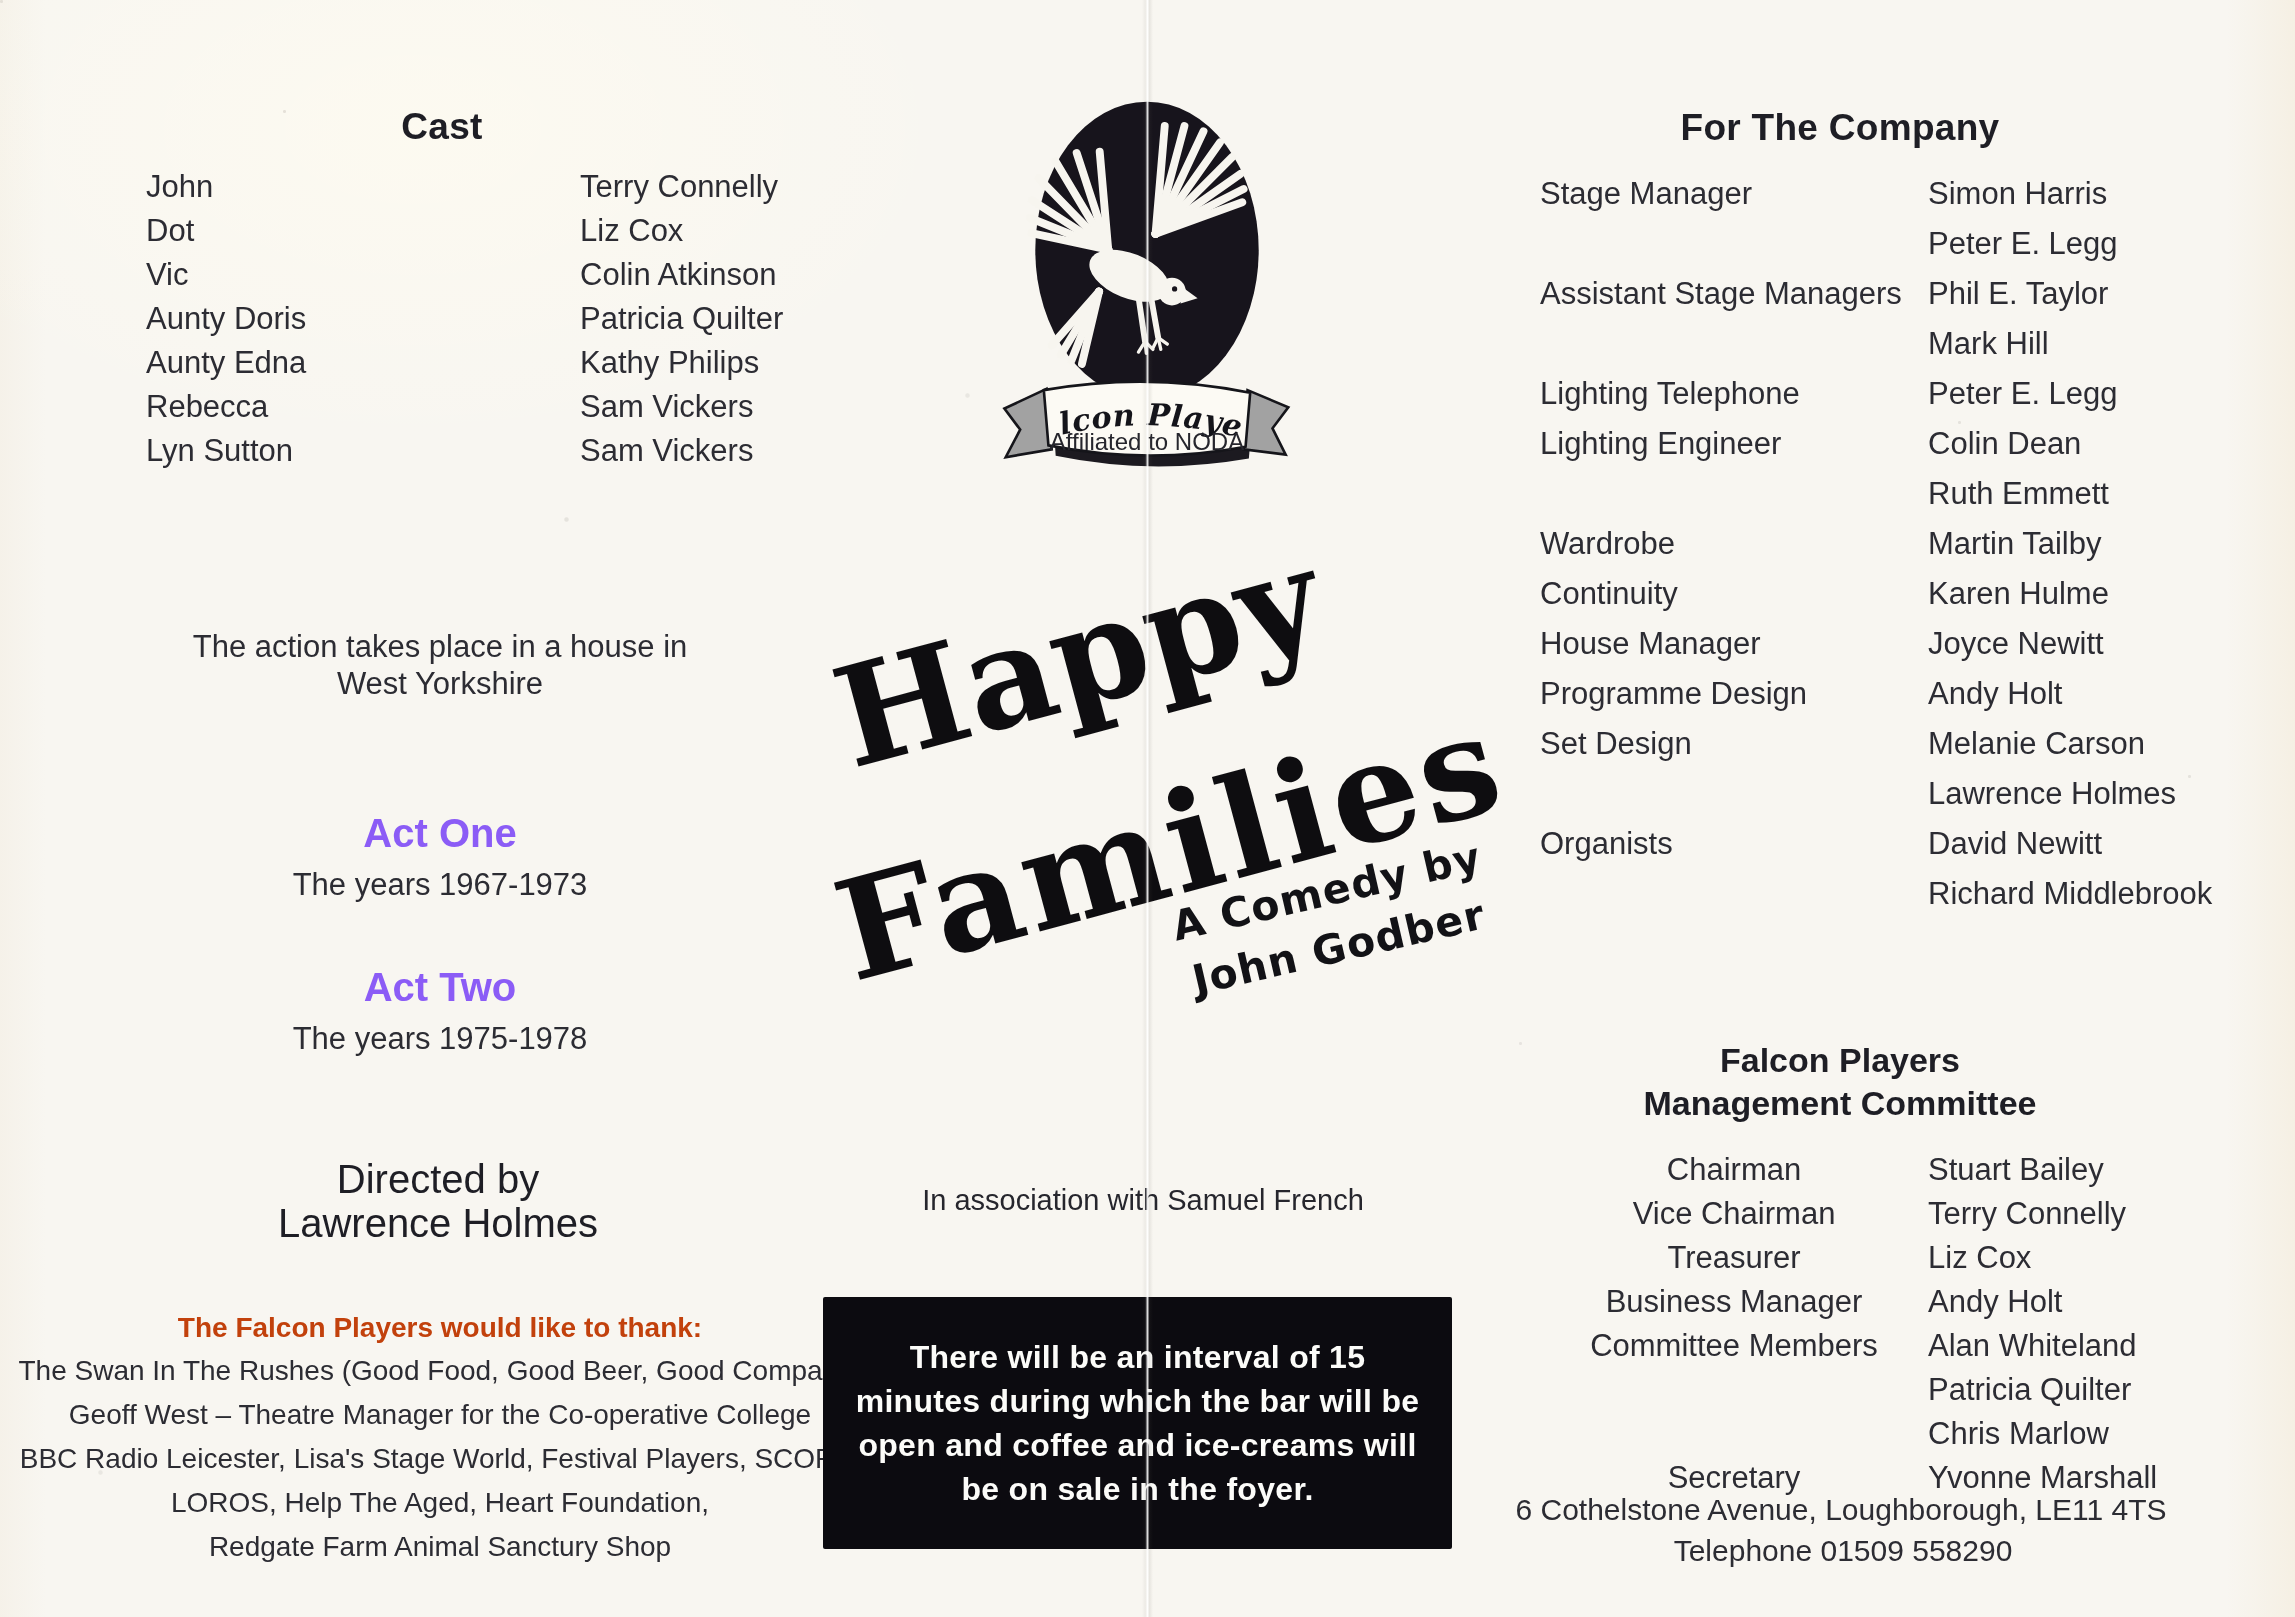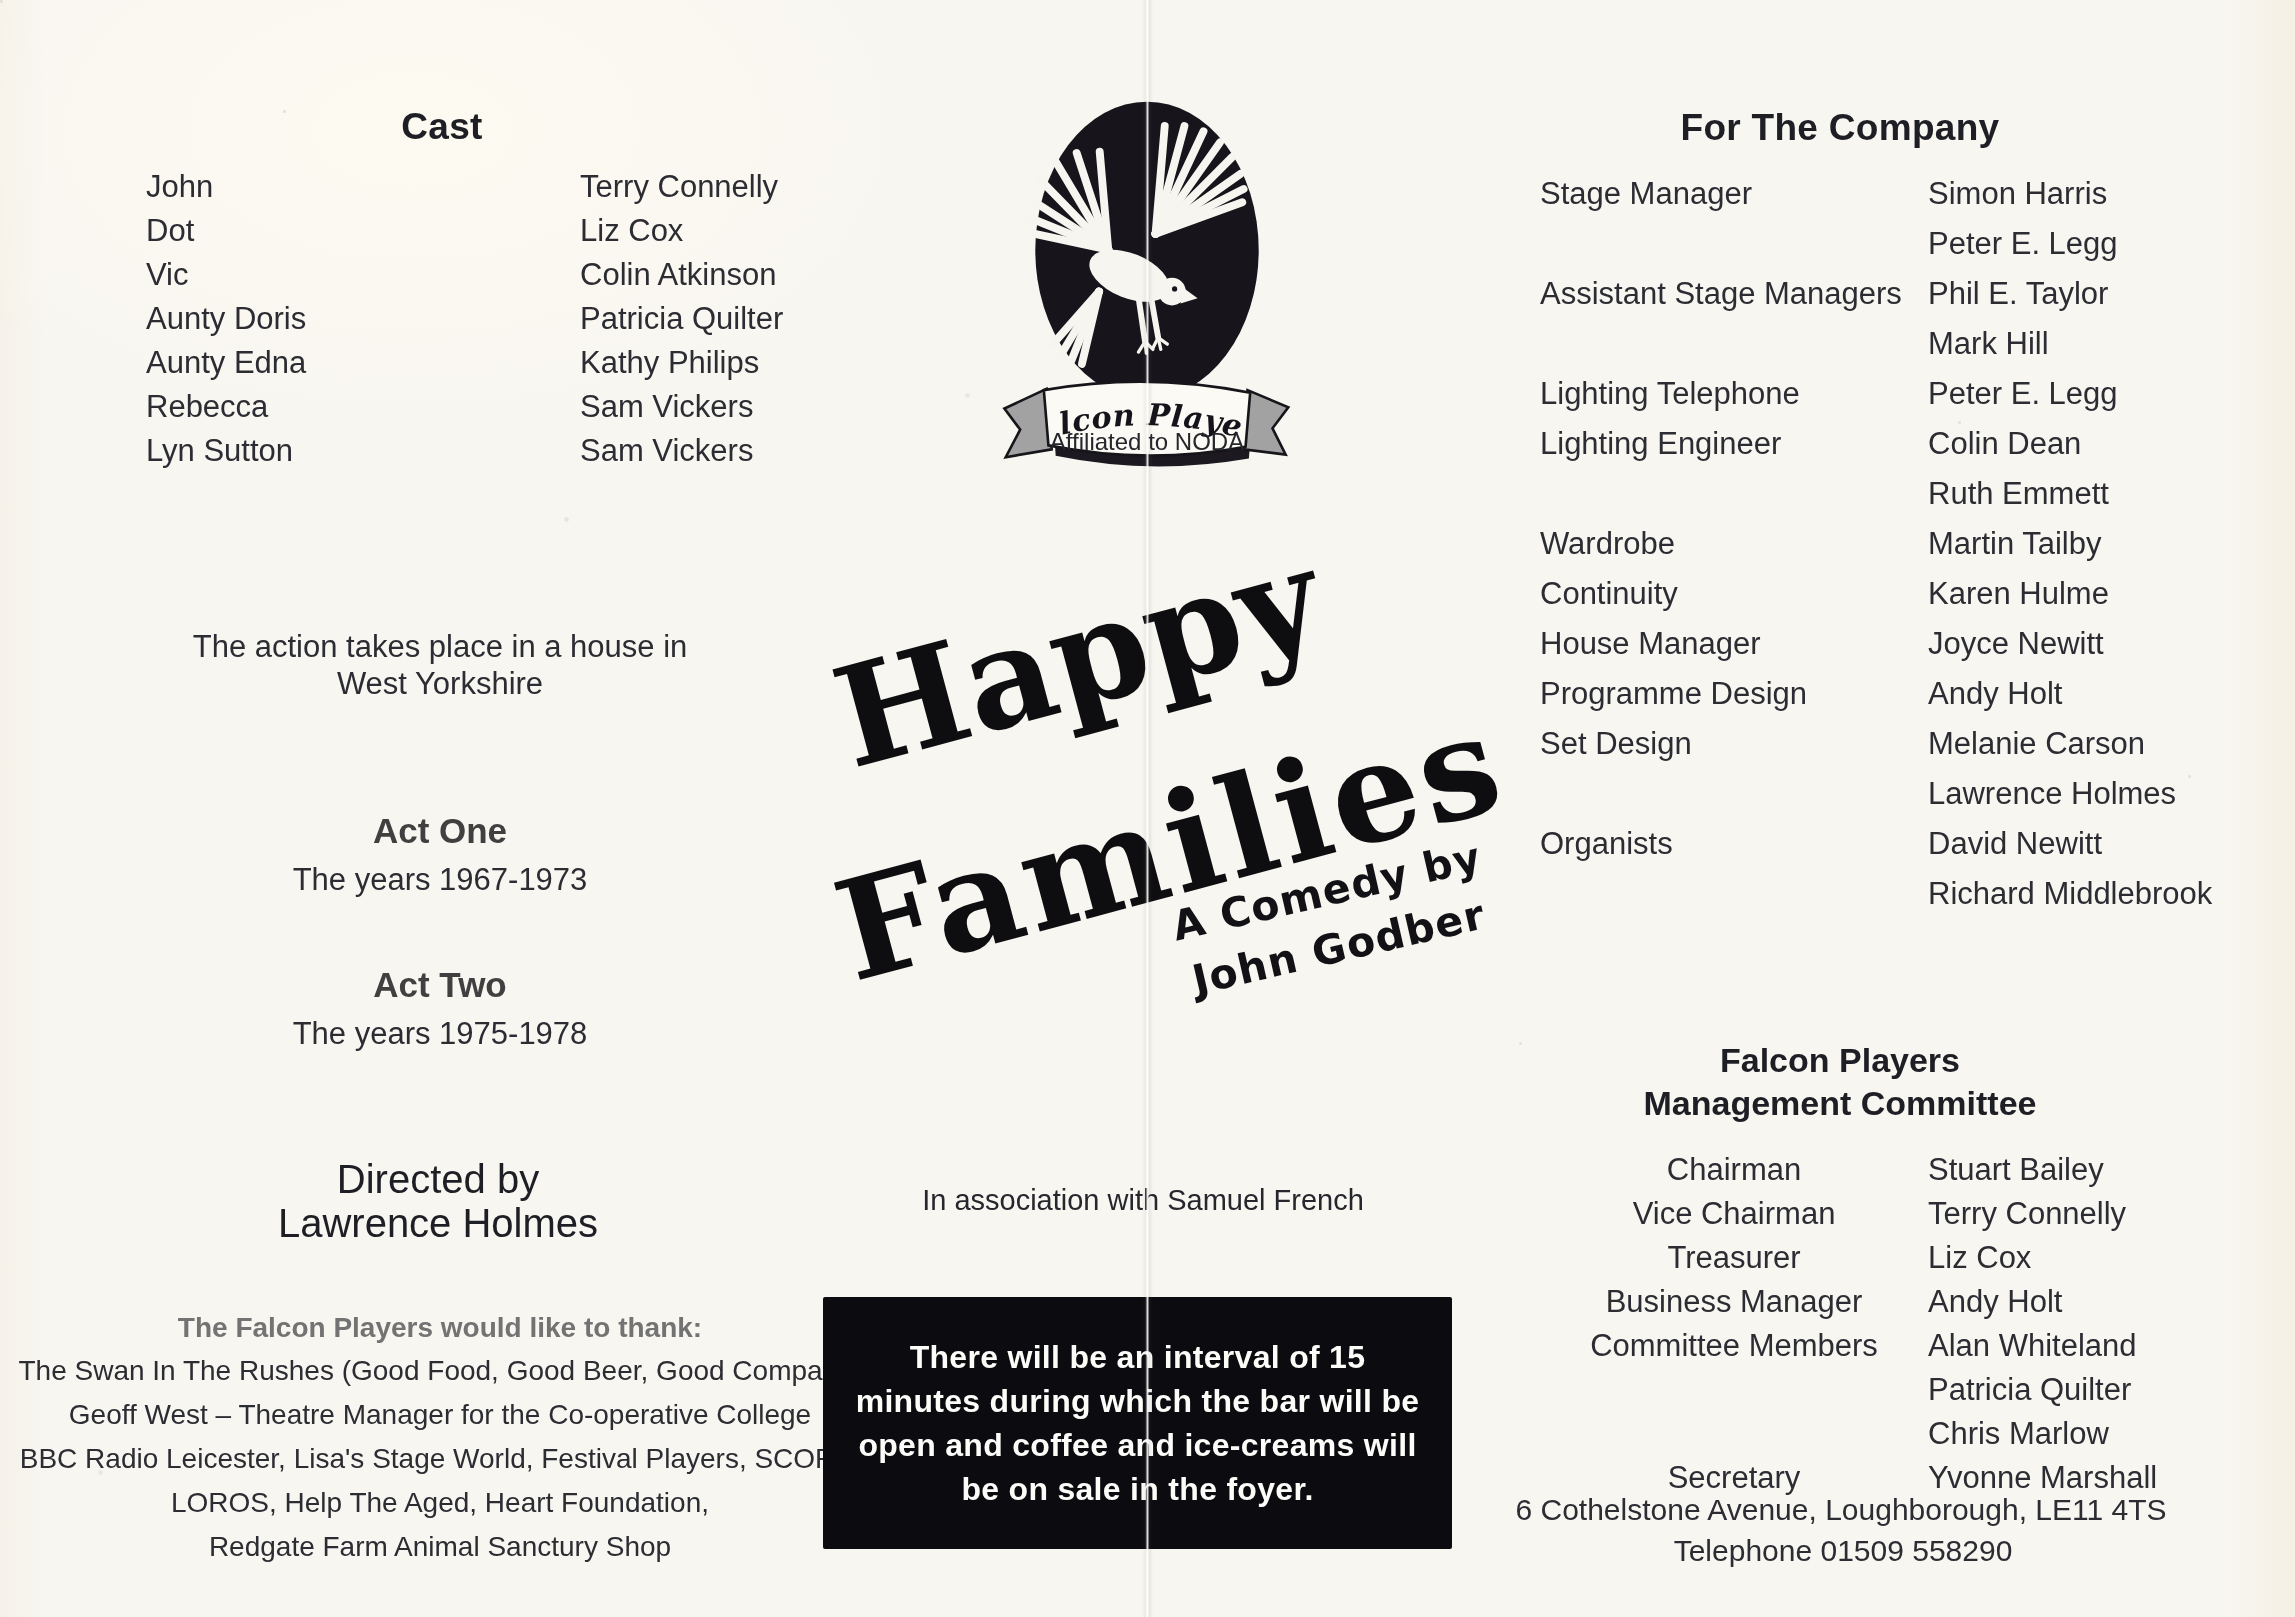--- a/index.html
+++ b/index.html
@@ -42,24 +42,24 @@
   .row{display:flex;align-items:center;}
   .cast .row{height:44px;font-size:31px;gap:48px;}
   .cast .role{width:386px;}
   .credits .row{height:50px;font-size:31px;}
   .credits .role{width:388px;}
   .committee .row{height:44px;font-size:31px;}
   .committee .role{width:388px;}
   .role,.val{white-space:nowrap;}
 
   .body-line{font-size:31px;line-height:37px;}
-  .act-title{font-size:35px;font-weight:bold;color:#404040;}
+  .act-title{font-size:40px;font-weight:bold;color:#8b5cf6;}
   .act-years{font-size:31px;margin-top:11.2px;}
   .directed{font-size:40px;font-weight:normal;color:#1e1e25;line-height:44px;}
-  .thanks-heading{font-size:28px;font-weight:bold;color:#737373;}
+  .thanks-heading{font-size:28px;font-weight:bold;color:#c2410c;}
   .thanks-lines{font-size:28px;line-height:44px;text-align:center;}
 
   .affil{font-size:24px;color:#26262d;}
   .assoc{font-size:29px;color:#26262d;}
 
   .title-word{
     font-family:"DejaVu Serif", serif;font-weight:900;color:#0e0d10;
     font-size:138px;line-height:1;white-space:nowrap;
   }
   #title-happy{left:1078px;top:658px;transform:translate(-50%,-50%) rotate(-15deg);}

